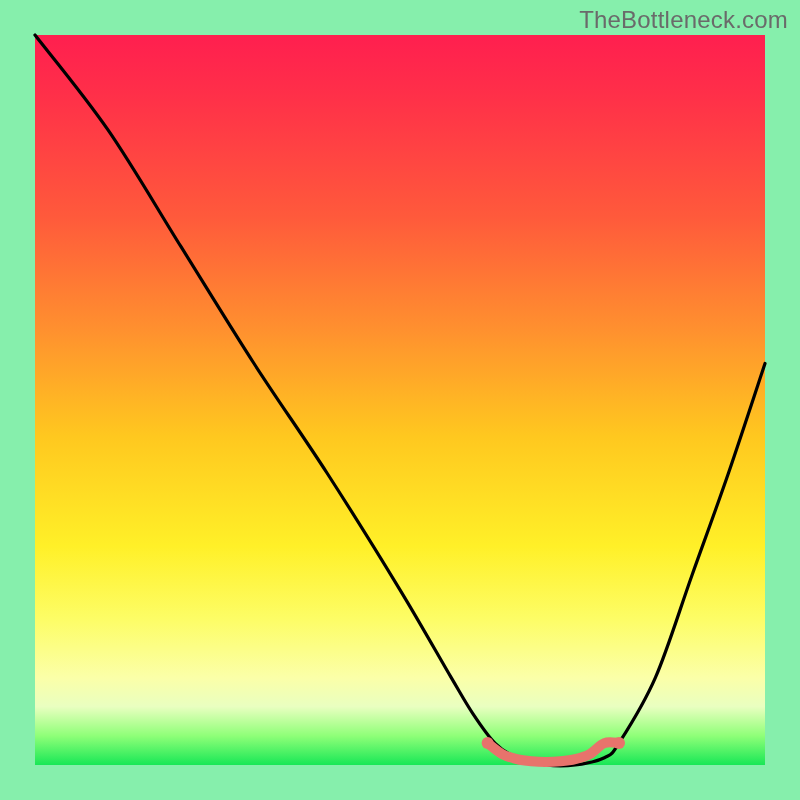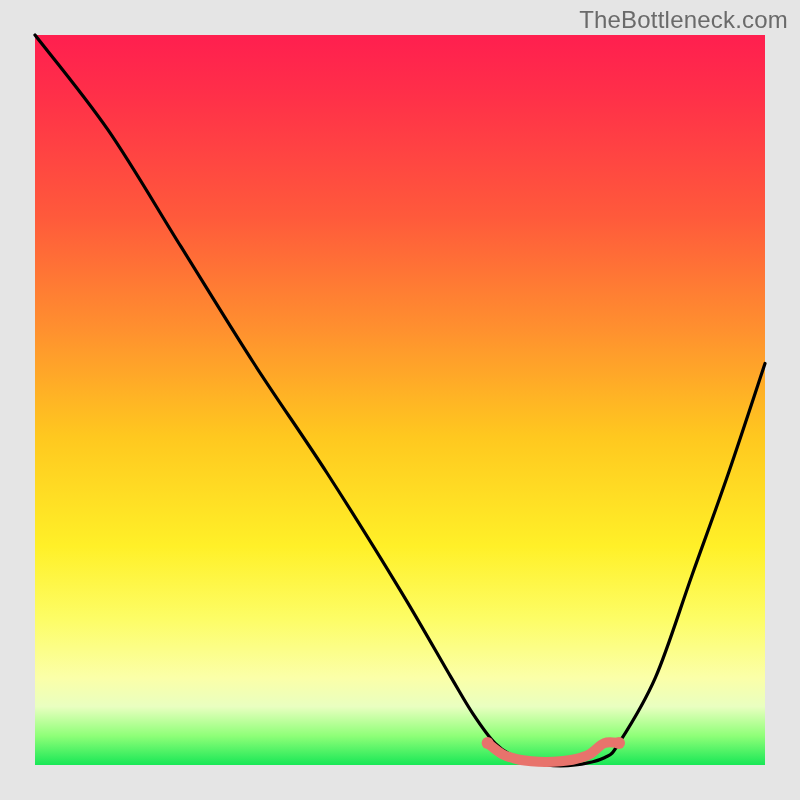--- a/index.html
+++ b/index.html
@@ -10,21 +10,21 @@
     background: #000000;
     overflow: hidden;
     font-family: Arial, Helvetica, sans-serif;
   }
   .frame {
     position: absolute;
     left: 0;
     top: 0;
     width: 800px;
     height: 800px;
-    background: #e5e5e5;
+    background: #86efac;
   }
   .plot-area {
     position: absolute;
     left: 35px;
     top: 35px;
     width: 730px;
     height: 730px;
     
     background: linear-gradient(
       to bottom,

